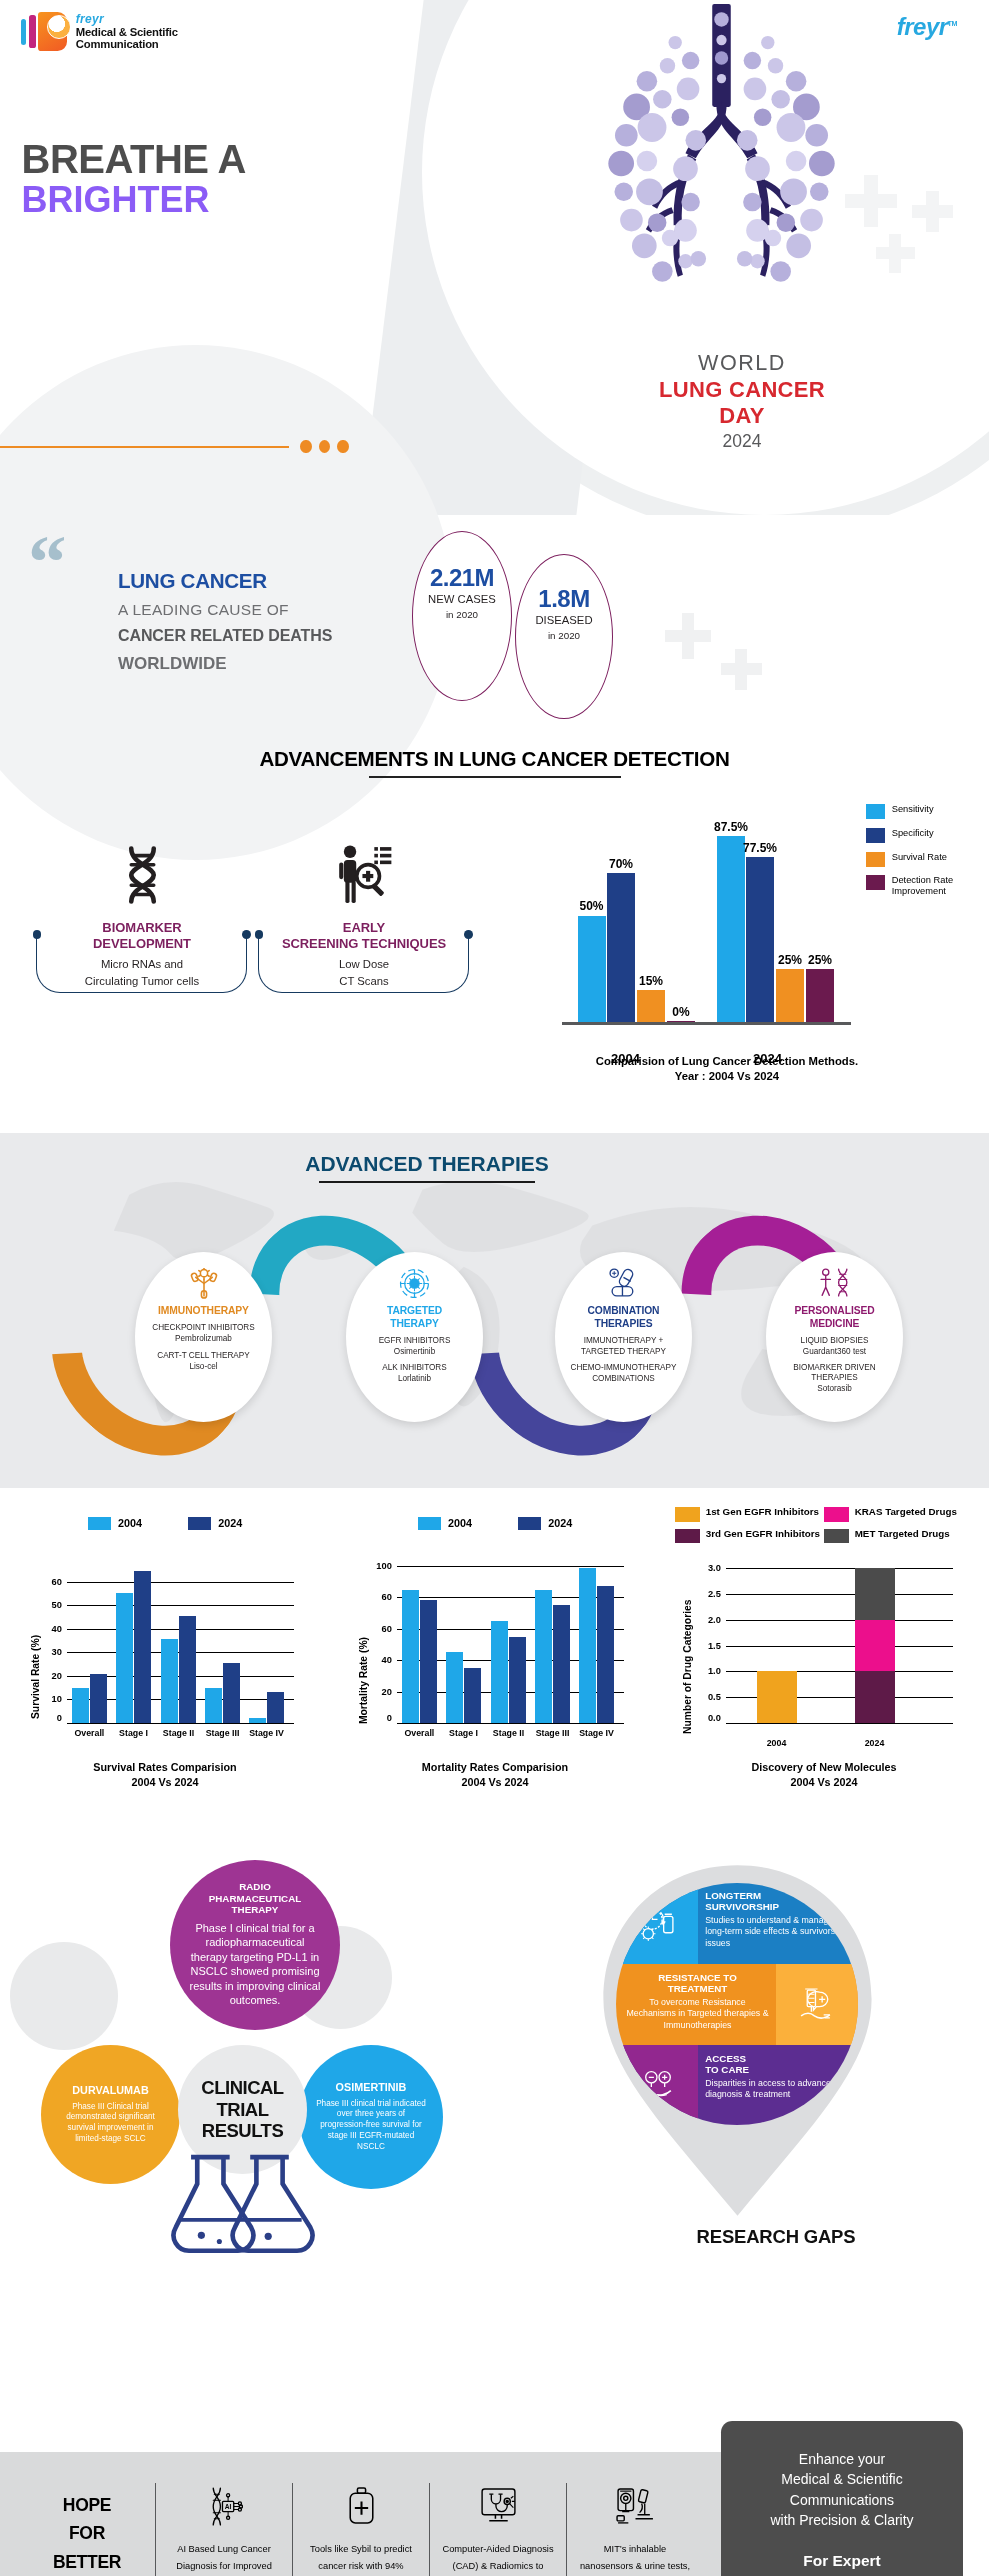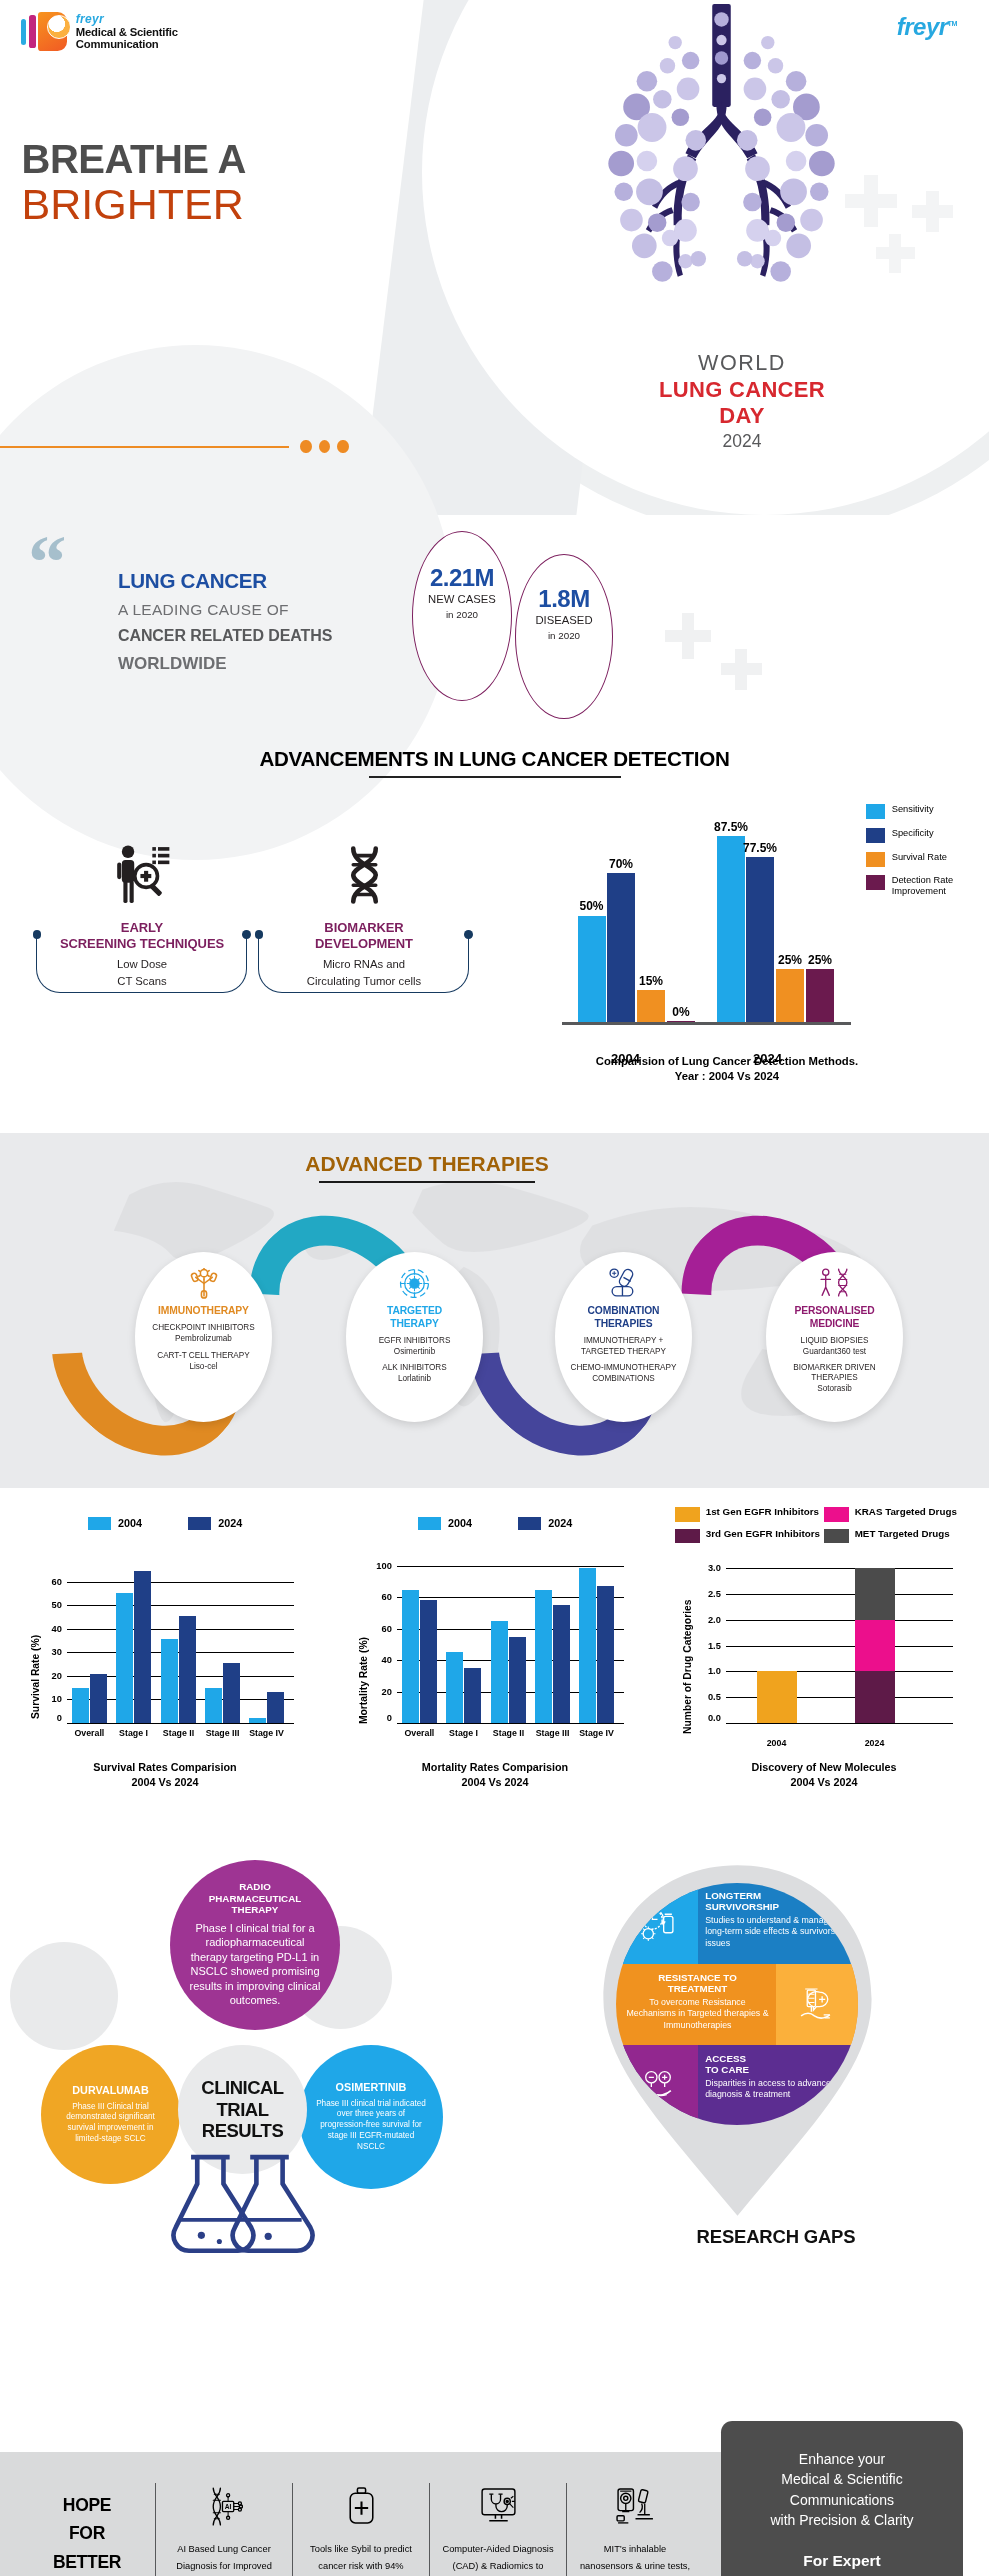--- a/index.html
+++ b/index.html
@@ -29,21 +29,21 @@
   .logo-mark { position:relative; width:49px; height:41px; }
   .logo-bar { position:absolute; border-radius:2.6px; }
   .logo-txt-freyr { font-size:12px; color:#27a8e0; font-style:italic; font-weight:700; letter-spacing:0.3px; line-height:1; margin-bottom:1px;}
   .logo-txt-main { font-size:11.3px; font-weight:800; color:#111; line-height:1.08; letter-spacing:-0.2px; }
 
   .freyr-corner { position:absolute; right:32px; top:13.4px; font-size:24px; font-style:italic; font-weight:700; color:#27a8e0; z-index:30; letter-spacing:-0.5px;}
   .freyr-corner sup { font-size:7.2px; font-style:normal; vertical-align:super; }
 
   .hero-title { position:absolute; left:21.6px; top:139px; z-index:20; }
   .hero-line1 { font-size:40px; font-weight:800; color:#4d4d4d; letter-spacing:-0.5px; line-height:1.0; }
-  .hero-line2 { font-size:43px; font-weight:400; color:#c2410c; letter-spacing:0px; line-height:1.18; }
+  .hero-line2 { font-size:36px; font-weight:700; color:#8b5cf6; letter-spacing:0px; line-height:1.18; }
   .hero-line3 { font-size:44px; font-weight:800; color:#19a8e8; letter-spacing:-0.5px; line-height:1.05; }
 
   .divider-row { position:absolute; left:0px; top:440px; display:flex; align-items:center; z-index:20; }
   .divider-line { width:289px; height:2.1px; background:#ee8b24; }
   .divider-dots { display:flex; gap:7.2px; margin-left:11.3px; }
   .divider-dots span { width:11.3px; height:13.4px; border-radius:50%; background:#ee8b24; display:block; }
 
   
   .lungs { position:absolute; left:585px; top:4.1px; width:273px; height:319px; z-index:25; }
   .world-block { position:absolute; left:634px; top:350px; text-align:center; z-index:26; width:216px;}
@@ -88,21 +88,21 @@
   .cd-x { position:absolute; top:242px; font-size:13px; font-weight:800; color:#000;}
   .cd-legend { position:absolute; left:335px; top:18px; }
   .cd-leg-item { display:flex; align-items:flex-start; margin-bottom:8.8px;}
   .cd-leg-sw { width:18.5px; height:15px; margin-right:7.2px; flex:none;}
   .cd-leg-tx { font-size:9.3px; color:#000; line-height:1.15;}
   .cd-cap { position:absolute; left:15.5px; top:268px; width:361px; text-align:center; font-size:11.3px; font-weight:700; color:#000; line-height:1.35;}
 
   
   .therapies { position:absolute; left:0; top:1133px; width:989px; height:355px; background:#e9eaec; overflow:hidden;}
   .map-bg { position:absolute; left:0; top:0; width:989px; height:355px; opacity:.45;}
-  .th-title { position:absolute; left:0; top:18.5px; width:854px; text-align:center; font-size:21px; font-weight:800; color:#a16207;}
+  .th-title { position:absolute; left:0; top:18.5px; width:854px; text-align:center; font-size:21px; font-weight:800; color:#0c4a6e;}
   .th-underline{ width:216px; height:2.1px; background:#1a1a1a; margin:5.2px auto 0 auto;}
   .th-row { position:absolute; left:0; top:67px; width:989px; height:278px;}
   .arc { position:absolute; width:155px; height:196px; border-radius:82px; }
   .th-oval { position:absolute; width:137px; height:170px; border-radius:50%; background:#fff;
              box-shadow:0 3.1px 8.2px rgba(0,0,0,.13); text-align:center; padding:11.3px 7.2px 0 7.2px; z-index:5;}
   .th-ic { height:40px; display:flex; align-items:center; justify-content:center; }
   .th-nm { font-size:10.3px; font-weight:800; line-height:1.2; margin-top:2.1px; letter-spacing:-0.1px;}
   .th-b { font-size:8.2px; color:#231f20; margin-top:5.7px; line-height:1.28; }
 
   
@@ -317,20 +317,38 @@
   <div class="detect">
     <div style="position:absolute; left:0; top:0; width:989px;">
       <div class="sec-title">ADVANCEMENTS IN LUNG CANCER DETECTION</div>
       <div class="sec-underline"></div>
     </div>
 
     <div class="det-cols">
 
       <div class="det-col">
         <div class="det-icon">
+          <svg width="47" height="62" viewBox="0 0 92 120" fill="none" stroke="#231f20" stroke-width="9" stroke-linecap="round">
+            <path d="M24 8 C24 38 68 44 68 60 C68 78 24 84 24 112"></path>
+            <path d="M68 8 C68 38 24 44 24 60 C24 78 68 84 68 112"></path>
+            <path d="M28 22 H64 M24 40 H68 M24 80 H68 M28 98 H64" stroke-width="7"></path>
+          </svg>
+        </div>
+        <div class="det-title">BIOMARKER</div>
+        <div class="det-title" style="margin-top:0">DEVELOPMENT</div>
+        <div class="det-sub">Micro RNAs and</div>
+        <div class="det-sub" style="margin-top:1px">Circulating Tumor cells</div>
+        <div class="bracket">
+            <i style="left:-4.6px;"></i>
+            <i style="right:-4.6px;"></i>
+          </div>
+      </div>
+
+      <div class="det-col">
+        <div class="det-icon">
           <svg width="57" height="62" viewBox="0 0 110 120" fill="#231f20">
             <circle cx="27" cy="15" r="12"></circle>
             <rect x="15" y="31" width="24" height="44" rx="7"></rect>
             <rect x="18" y="72" width="8" height="42" rx="3"></rect>
               <rect x="30" y="72" width="8" height="42" rx="3"></rect>
             <rect x="6" y="36" width="8" height="32" rx="4"></rect>
             <circle cx="62" cy="62" r="22" fill="none" stroke="#231f20" stroke-width="7"></circle>
             <rect x="58" y="52" width="8" height="21"></rect>
               <rect x="51" y="58" width="21" height="8"></rect>
             <rect x="76" y="76" width="10" height="26" rx="3" transform="rotate(-45 81 89)"></rect>
@@ -339,38 +357,20 @@
             <rect x="74" y="19" width="7" height="7"></rect>
               <rect x="85" y="19" width="22" height="7"></rect>
             <rect x="74" y="32" width="7" height="7"></rect>
               <rect x="85" y="32" width="22" height="7"></rect>
           </svg>
         </div>
         <div class="det-title">EARLY</div>
         <div class="det-title" style="margin-top:0">SCREENING TECHNIQUES</div>
         <div class="det-sub">Low Dose</div>
         <div class="det-sub" style="margin-top:1px">CT Scans</div>
-        <div class="bracket">
-            <i style="left:-4.6px;"></i>
-            <i style="right:-4.6px;"></i>
-          </div>
-      </div>
-
-      <div class="det-col">
-        <div class="det-icon">
-          <svg width="47" height="62" viewBox="0 0 92 120" fill="none" stroke="#231f20" stroke-width="9" stroke-linecap="round">
-            <path d="M24 8 C24 38 68 44 68 60 C68 78 24 84 24 112"></path>
-            <path d="M68 8 C68 38 24 44 24 60 C24 78 68 84 68 112"></path>
-            <path d="M28 22 H64 M24 40 H68 M24 80 H68 M28 98 H64" stroke-width="7"></path>
-          </svg>
-        </div>
-        <div class="det-title">BIOMARKER</div>
-        <div class="det-title" style="margin-top:0">DEVELOPMENT</div>
-        <div class="det-sub">Micro RNAs and</div>
-        <div class="det-sub" style="margin-top:1px">Circulating Tumor cells</div>
         <div class="bracket">
             <i style="left:-4.6px;"></i>
             <i style="right:-4.6px;"></i>
           </div>
       </div>
     </div>
 
     <div class="chart-detect">
       <div class="cd-plot">
         <div class="cd-bar" style="left:15.5px;  height:50.0%;  background:#1fa7e8;">

